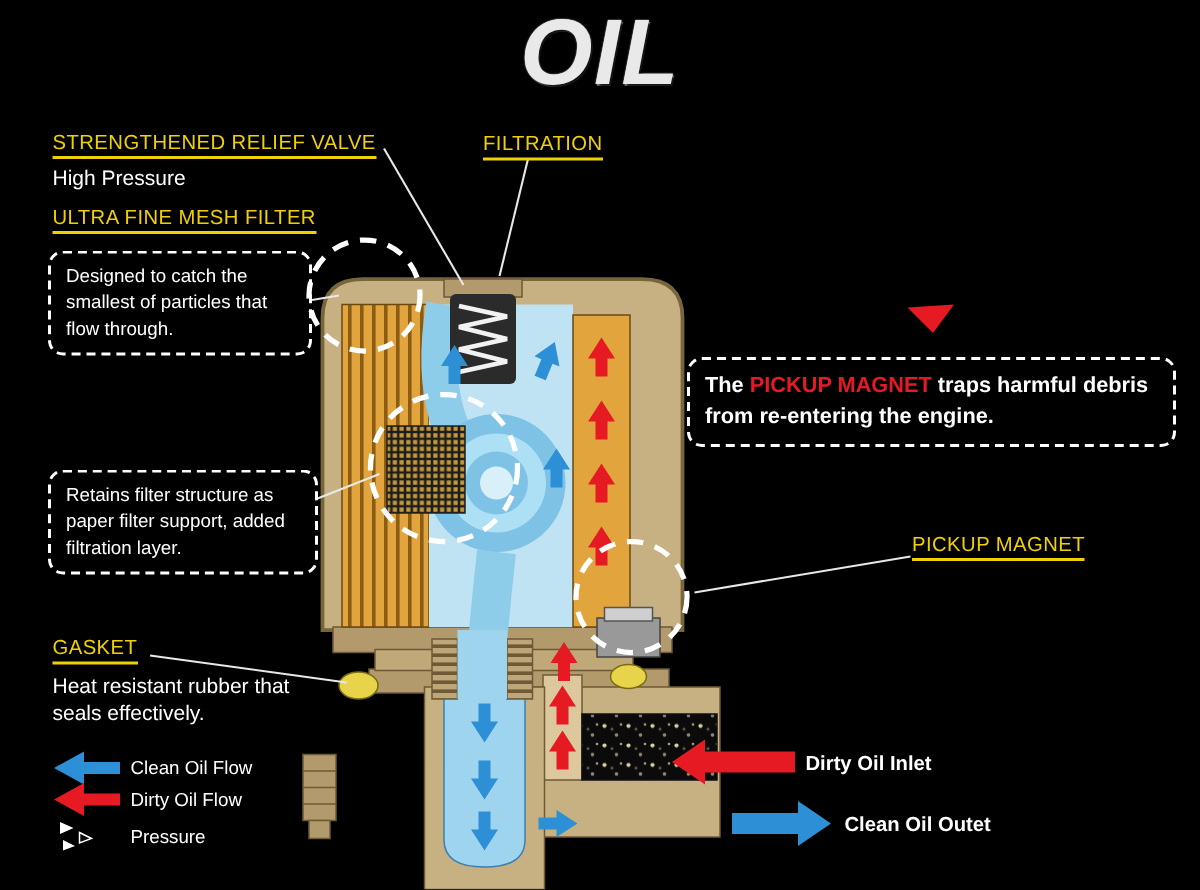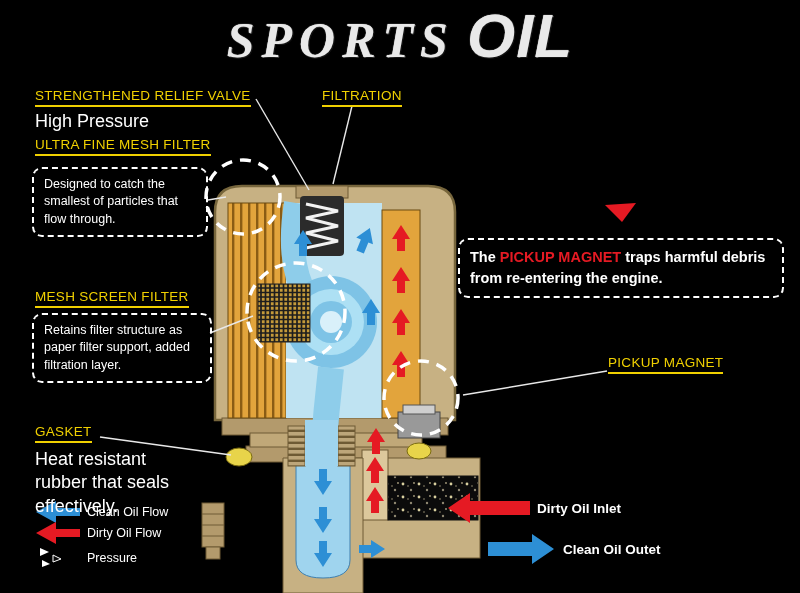--- a/index.html
+++ b/index.html
@@ -21,21 +21,21 @@
   .t1 { font-family:"Liberation Serif", serif; font-size:50px; font-weight:900; letter-spacing:7px; }
   .t2 { font-size:62px; letter-spacing:1px; }
   .t3 { font-size:60px; }
 
   
   .yhead {
     color:#f0d000; font-weight:normal; font-size:13.5px; letter-spacing:.3px;
     border-bottom:2px solid #f0d000; padding-bottom:2px;
     display:inline-block; white-space:nowrap;
   }
-  .white-note { color:#fff; font-size:18px; line-height:1.3; }
+  .white-note { color:#fff; font-size:14px; line-height:1.3; }
   .dashed-box {
     border:2px dashed #fff; border-radius:10px; padding:7px 10px;
     color:#fff; font-size:12.5px; line-height:1.38;
   }
   .big-note { font-size:14.5px; font-weight:bold; line-height:1.45; }
   .red-text { color:#e51a23; }
   .legend-label { color:#fff; font-size:12.5px; }
   .flow-label { color:#ffffff; font-weight:bold; font-size:13.5px; white-space:nowrap; }
 </style>
 </head>
@@ -160,35 +160,33 @@
     <path d="M80 508 L56 508 L56 501 L36 512 L56 523 L56 516 L80 516 Z" fill="#2d8fd5"></path>
     <path d="M80 529 L56 529 L56 522 L36 533 L56 544 L56 537 L80 537 Z" fill="#e51a23"></path>
     <g>
       <path d="M40 548 l9 4 -9 4 Z" fill="#fff"></path>
       <path d="M53 555 l8 4 -8 3 Z" fill="#0a0a0a" stroke="#fff" stroke-width="1"></path>
       <path d="M42 560 l8 4 -8 3 Z" fill="#fff"></path>
     </g>
   </svg>
 
   <div class="abs title">
-    <span class="t1">SPORTS</span>
     <span class="t2">OIL</span>
   </div>
 
   <div class="abs" style="left:35px; top:86px;">
     <div class="yhead">STRENGTHENED RELIEF VALVE</div>
     <div class="white-note" style="margin-top:3px;">High Pressure</div>
   </div>
 
   <div class="abs yhead" style="left:322px; top:88px;">FILTRATION</div>
 
   <div class="abs yhead" style="left:35px; top:137px;">ULTRA FINE MESH FILTER</div>
   <div class="abs dashed-box" style="left:32px; top:167px; width:176px;">Designed to catch the smallest of particles that flow through.</div>
 
-  <div class="abs yhead" style="left:35px; top:289px;">MESH SCREEN FILTER</div>
   <div class="abs dashed-box" style="left:32px; top:313px; width:180px;">Retains filter structure as paper filter support, added filtration layer.</div>
 
   <div class="abs yhead" style="left:35px; top:424px;">GASKET</div>
   <div class="abs white-note" style="left:35px; top:448px; width:165px;">Heat resistant rubber that seals effectively.</div>
 
   <div class="abs dashed-box big-note" style="left:458px; top:238px; width:326px;">
     <span>The </span><span class="red-text">PICKUP MAGNET</span><span> traps harmful debris from re-entering the engine.</span>
   </div>
 
   <div class="abs yhead" style="left:608px; top:355px;">PICKUP MAGNET</div>

